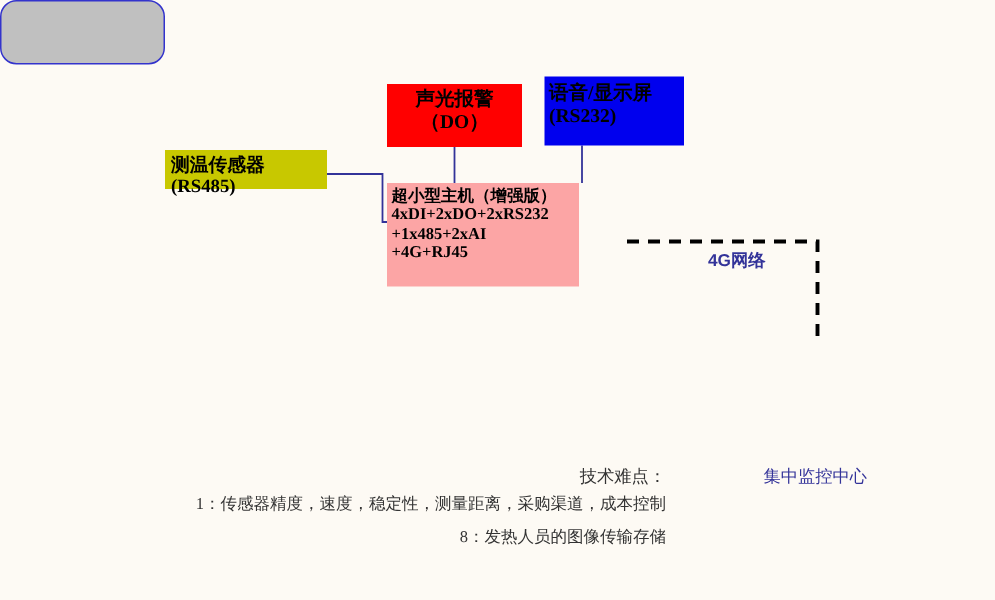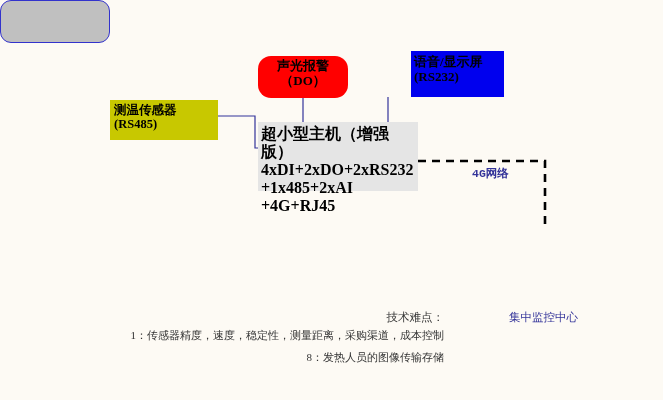--- a/index.html
+++ b/index.html
@@ -30,83 +30,81 @@
     line-height: 1.12;
     white-space: pre-line;
     letter-spacing: 0px;
   }
 
   
   #node-sensor {
     left: 110px;
     top: 100px;
     width: 108px;
-    height: 40px;
+    height: 26px;
     background: #c8c800;
     color: #000000;
     font-size: 12.5px;
     padding: 3px 0 0 4px;
   }
 
   
   #node-alarm {
     left: 258px;
     top: 56px;
     width: 90px;
     height: 42px;
     background: #ff0000;
     color: #000000;
     font-size: 13px;
     text-align: center;
     padding-top: 3px;
-    border-radius: 13px;
   }
 
   
   #node-display {
     left: 363px;
     top: 51px;
     width: 93px;
     height: 46px;
     background: #0000ee;
     color: #000000;
     font-size: 13px;
     padding: 4px 0 0 3px;
-    margin-left: 48px;
   }
 
   
   #node-host {
     left: 258px;
     top: 122px;
-    width: 160px;
+    width: 128px;
     height: 69px;
-    background: #e5e5e5;
+    background: #fca5a5;
     color: #000000;
-    font-size: 16px;
+    font-size: 11px;
     padding: 3px 0 0 3px;
   }
 
   
   #node-center {
     left: 472px;
     top: 230px;
     width: 110px;
     height: 43px;
     background: #c0c0c0;
     border: 1px solid #3333cc;
     border-radius: 11px;
     box-sizing: border-box;
   }
 
   .caption {
     position: absolute;
     color: #333399;
     font-size: 11.5px;
-    font-family: Liberation Mono, monospace;
+    font-family: Liberation Sans, sans-serif;
     white-space: nowrap;
   }
   #caption-center {
     left: 509px;
     top: 278px;
     margin-top: 32px;
   }
   #caption-4g {
     left: 472px;
     top: 166px;

